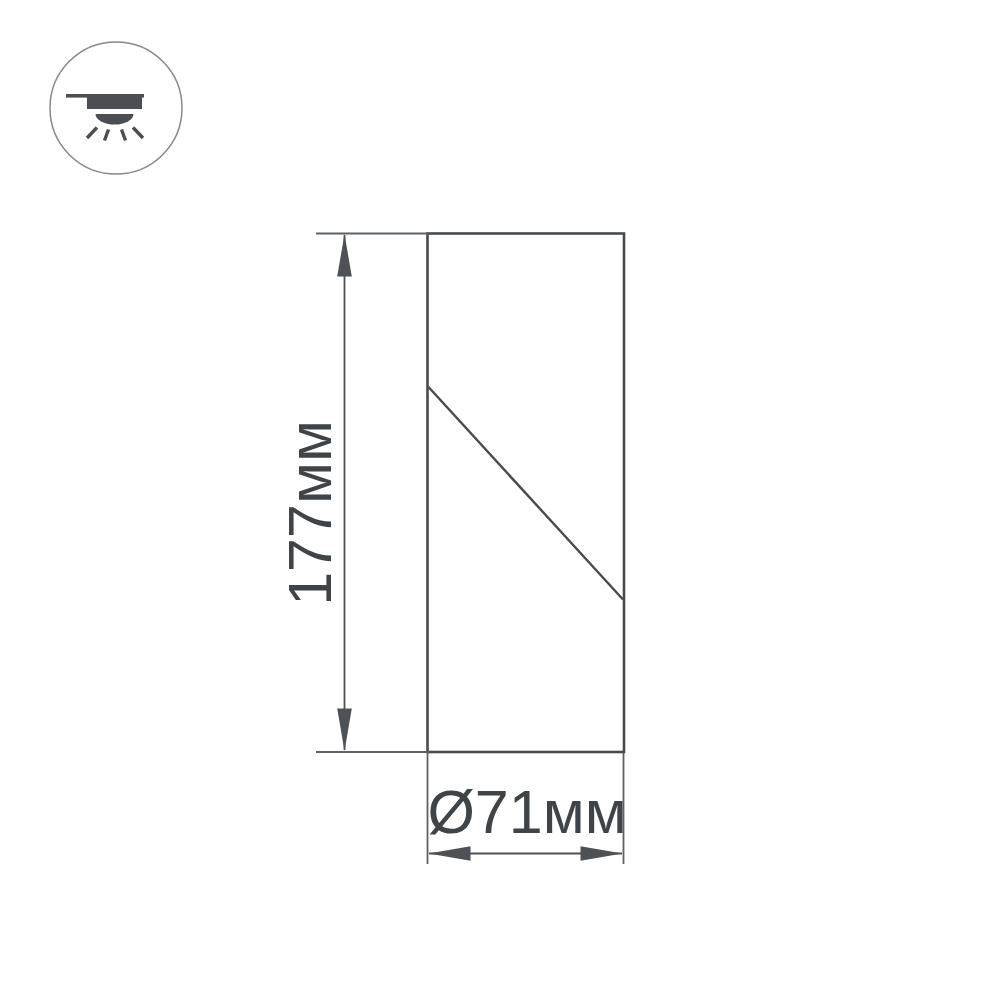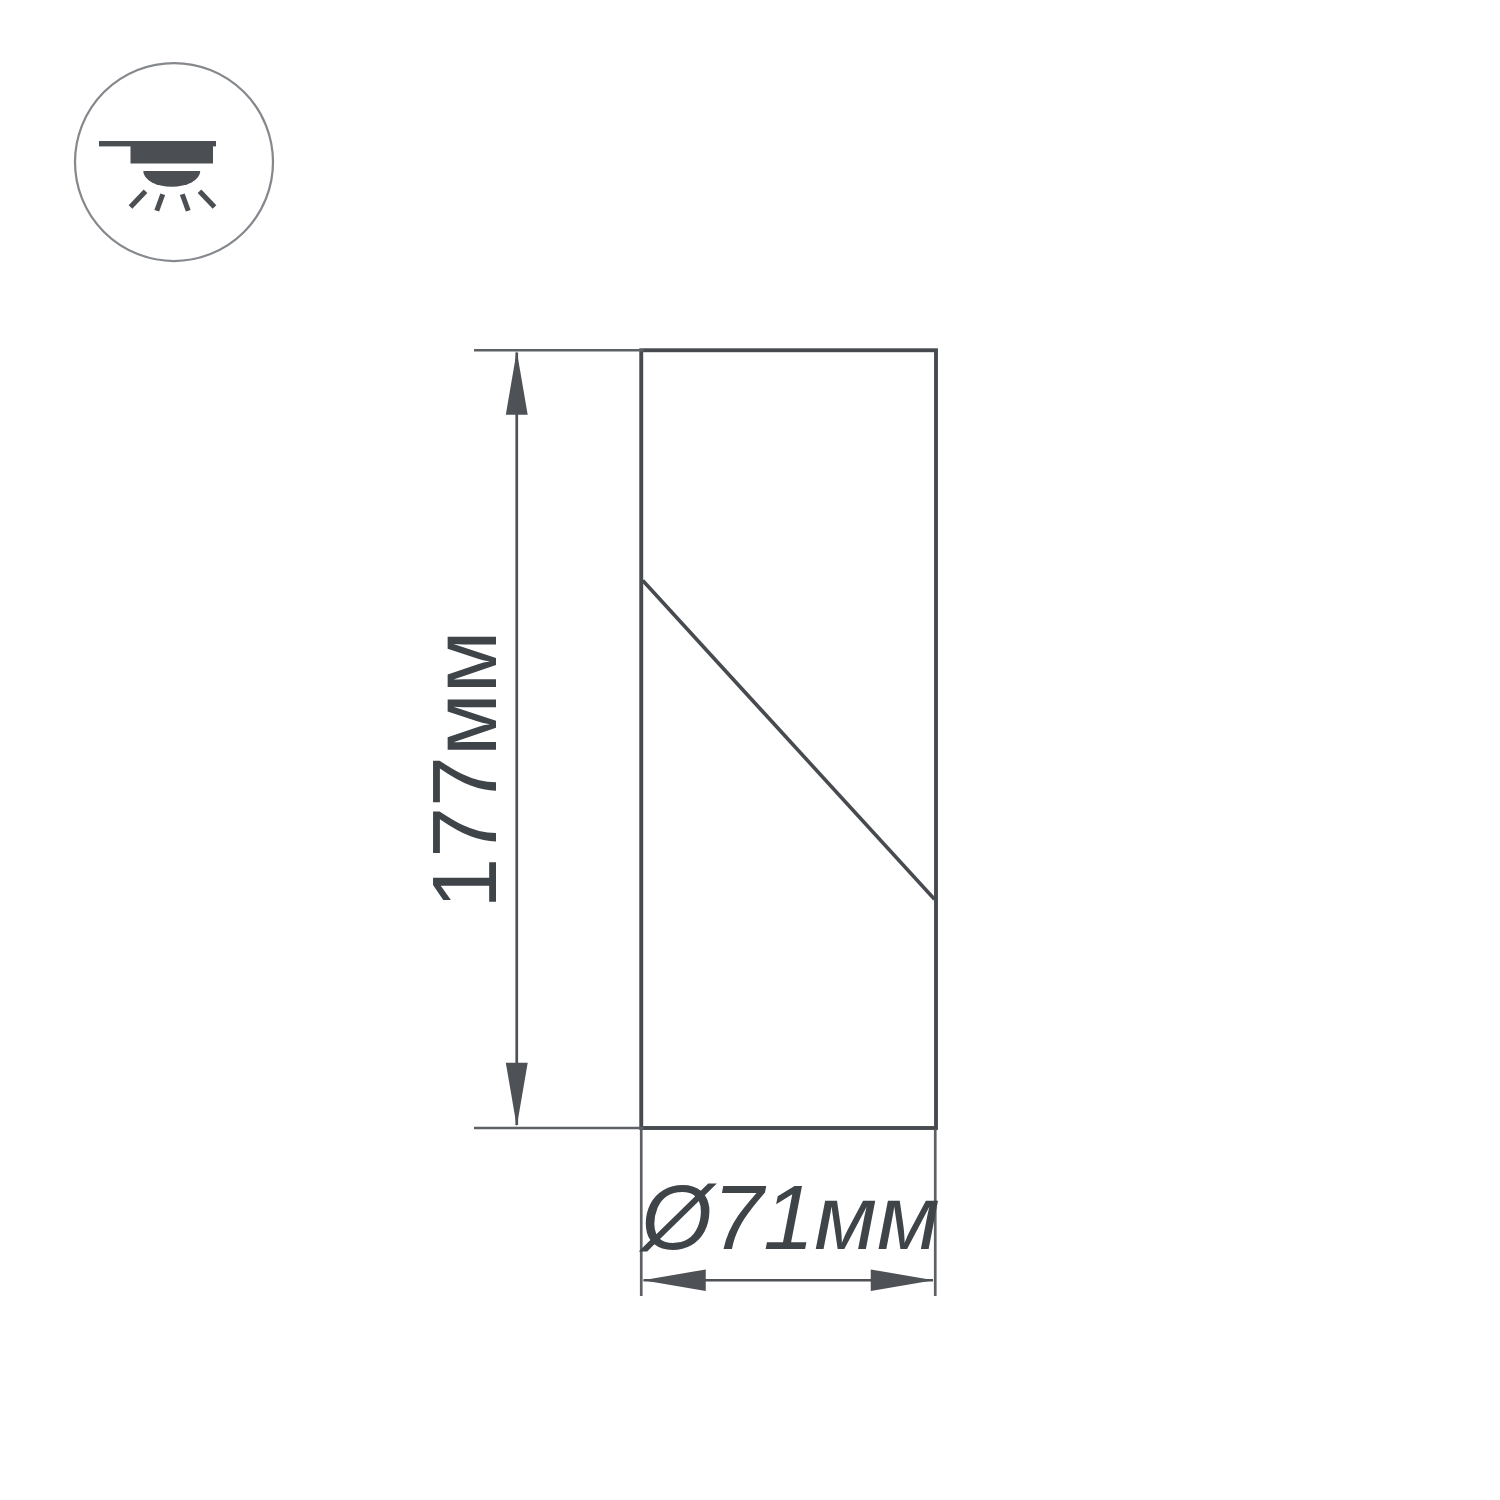--- a/index.html
+++ b/index.html
@@ -68,15 +68,15 @@
       <line x1="427.5" y1="753" x2="427.5" y2="864" stroke-width="1.8" class="ext-stroke"></line>
       <line x1="623.5" y1="753" x2="623.5" y2="864" stroke-width="1.8" class="ext-stroke"></line>
       <line x1="429" y1="853.5" x2="622" y2="853.5" stroke-width="1.8" class="dim-stroke"></line>
       <polygon points="428.5,853.5 470.5,846.3 470.5,860.7" class="dim-fill"></polygon>
       <polygon points="622.5,853.5 580.5,846.3 580.5,860.7" class="dim-fill"></polygon>
     </g>
   </svg>
 
   <div class="dim-label vertical" style="left:310px;top:513px;">177мм</div>
 
-  <div class="dim-label" style="left:527px;top:812px;font-style:italic;">Ø71мм</div>
+  <div class="dim-label" style="left:527px;top:812px;">Ø71мм</div>
 
 </div>
 
 </body></html>

